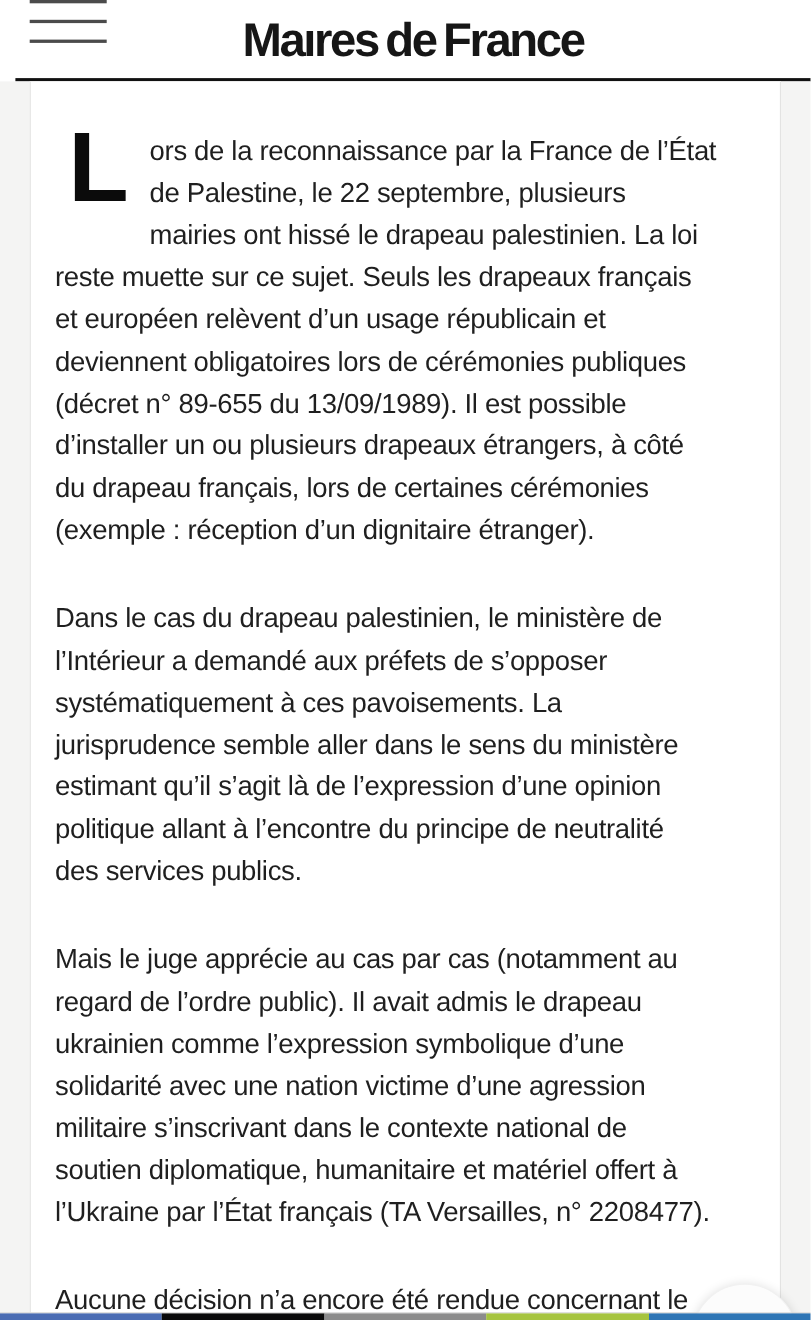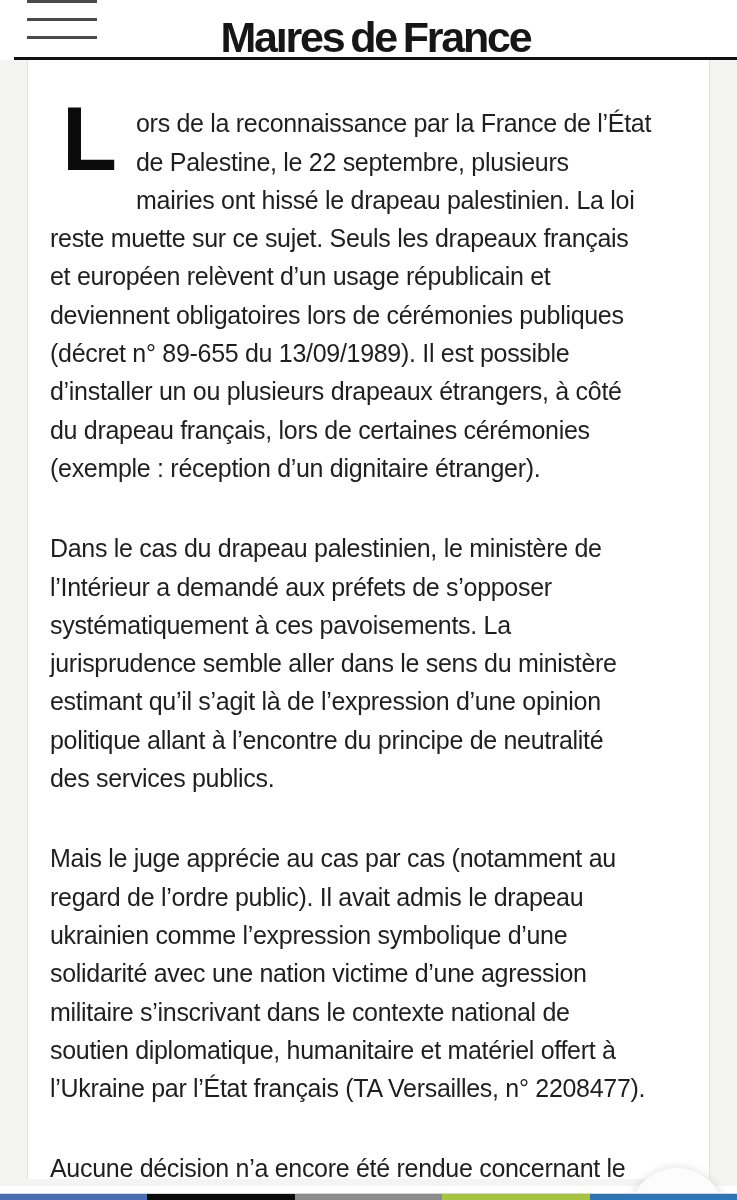--- a/index.html
+++ b/index.html
@@ -1,21 +1,21 @@
 <!DOCTYPE html>
 <html><head>
 <meta charset="utf-8">
 <style>
   * { margin:0; padding:0; box-sizing:border-box; }
   html,body { width:737px; height:1200px; overflow:hidden; background:#ffffff;
               font-family:"Liberation Sans", sans-serif; }
   body { position:relative; }
 
   
-  .header { position:relative; height:60px; background:#ffffff;
+  .header { position:relative; height:74px; background:#ffffff;
             border-bottom:3px solid #111111;margin-left:14px; }
   .menu-btn { position:absolute; left:13px; top:0; width:70px; height:40px;
               background:none; border:none; cursor:pointer; }
   .menu-btn .bar { display:block; width:70px; height:3px; background:#4b4b4b;
                    margin-bottom:15px; }
   .menu-btn .bar:first-child { margin-top:0; }
   .logo-wrap { display:flex; justify-content:center; height:71px; }
   .logo { position:relative; font-weight:bold; font-size:43px; line-height:74px;
           letter-spacing:-2.2px; word-spacing:-3px; color:#161616; cursor:pointer; }
 

